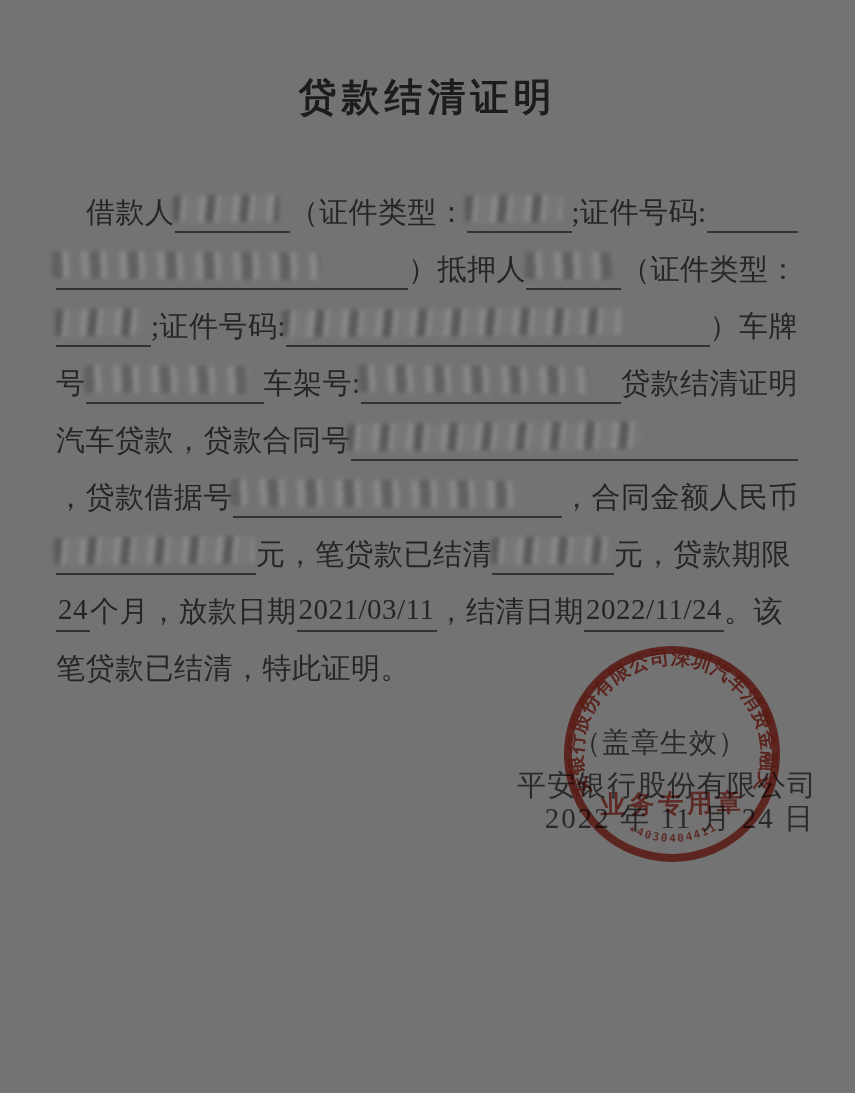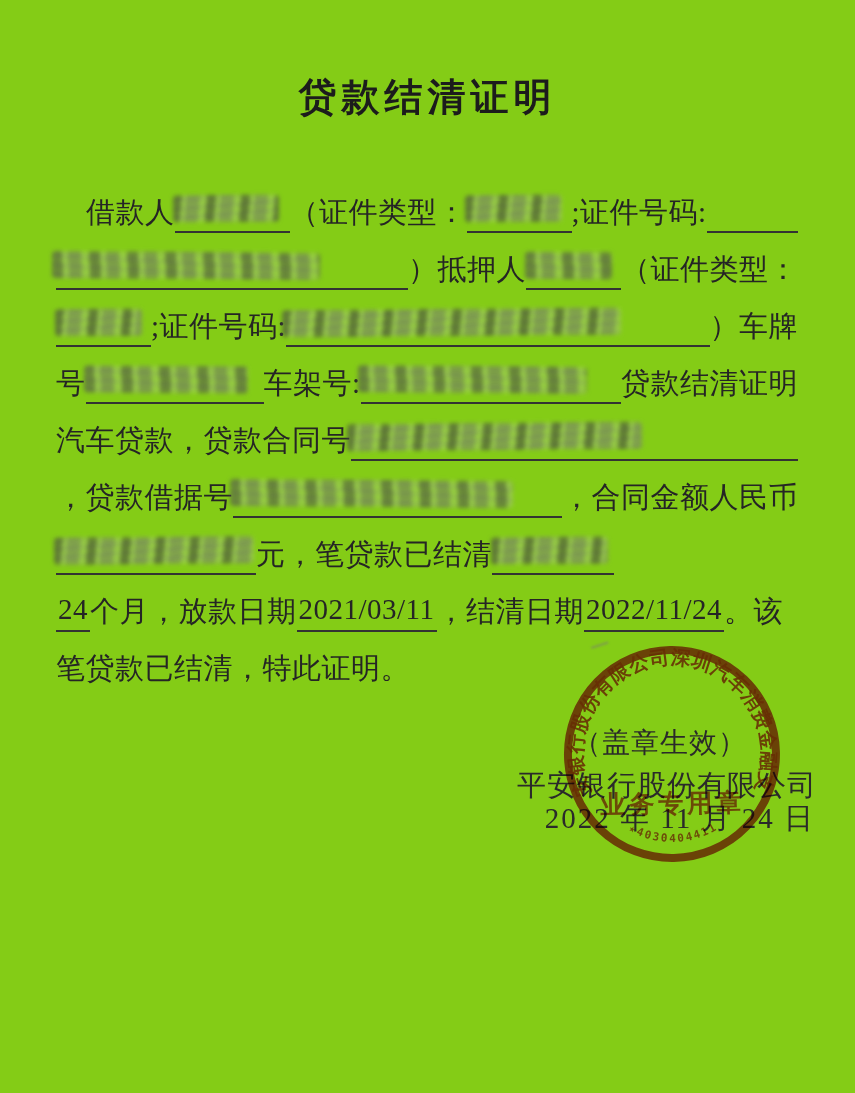--- a/index.html
+++ b/index.html
@@ -1,19 +1,19 @@
 <!DOCTYPE html>
 <html><head>
 <meta charset="utf-8">
 <style>
   html,body{margin:0;padding:0;}
   .page{
     position:relative;
     width:855px;height:1093px;
-    background:#84cc16;
+    background:#737373;
     overflow:hidden;
     font-family:"Liberation Serif","DejaVu Serif",serif;
     color:#222;
   }
   .title{
     position:absolute;left:0;right:0;top:72px;
     text-align:center;
     font-size:38px;font-weight:bold;
     letter-spacing:5px;color:#1c1c1c;
   }
@@ -138,20 +138,21 @@
         <span class="t">，合同金额人民币</span>
       </div>
       <div class="line">
         <span class="blank" style="flex: 0 1 200px;">
           <span class="redact" style="width: 100%;"></span>
         </span>
         <span class="t">元，笔贷款已结清</span>
         <span class="blank" style="flex: 0 1 122px;">
           <span class="redact" style="width: 96%;"></span>
         </span>
+        <span class="t">元，贷款期限</span>
       </div>
       <div class="line">
         <span class="u">24</span>
         <span class="t">个月，放款日期</span>
         <span class="u">2021/03/11</span>
         <span class="t">，结清日期</span>
         <span class="u">2022/11/24</span>
         <span class="t">。该</span>
       </div>
       <div class="line">

